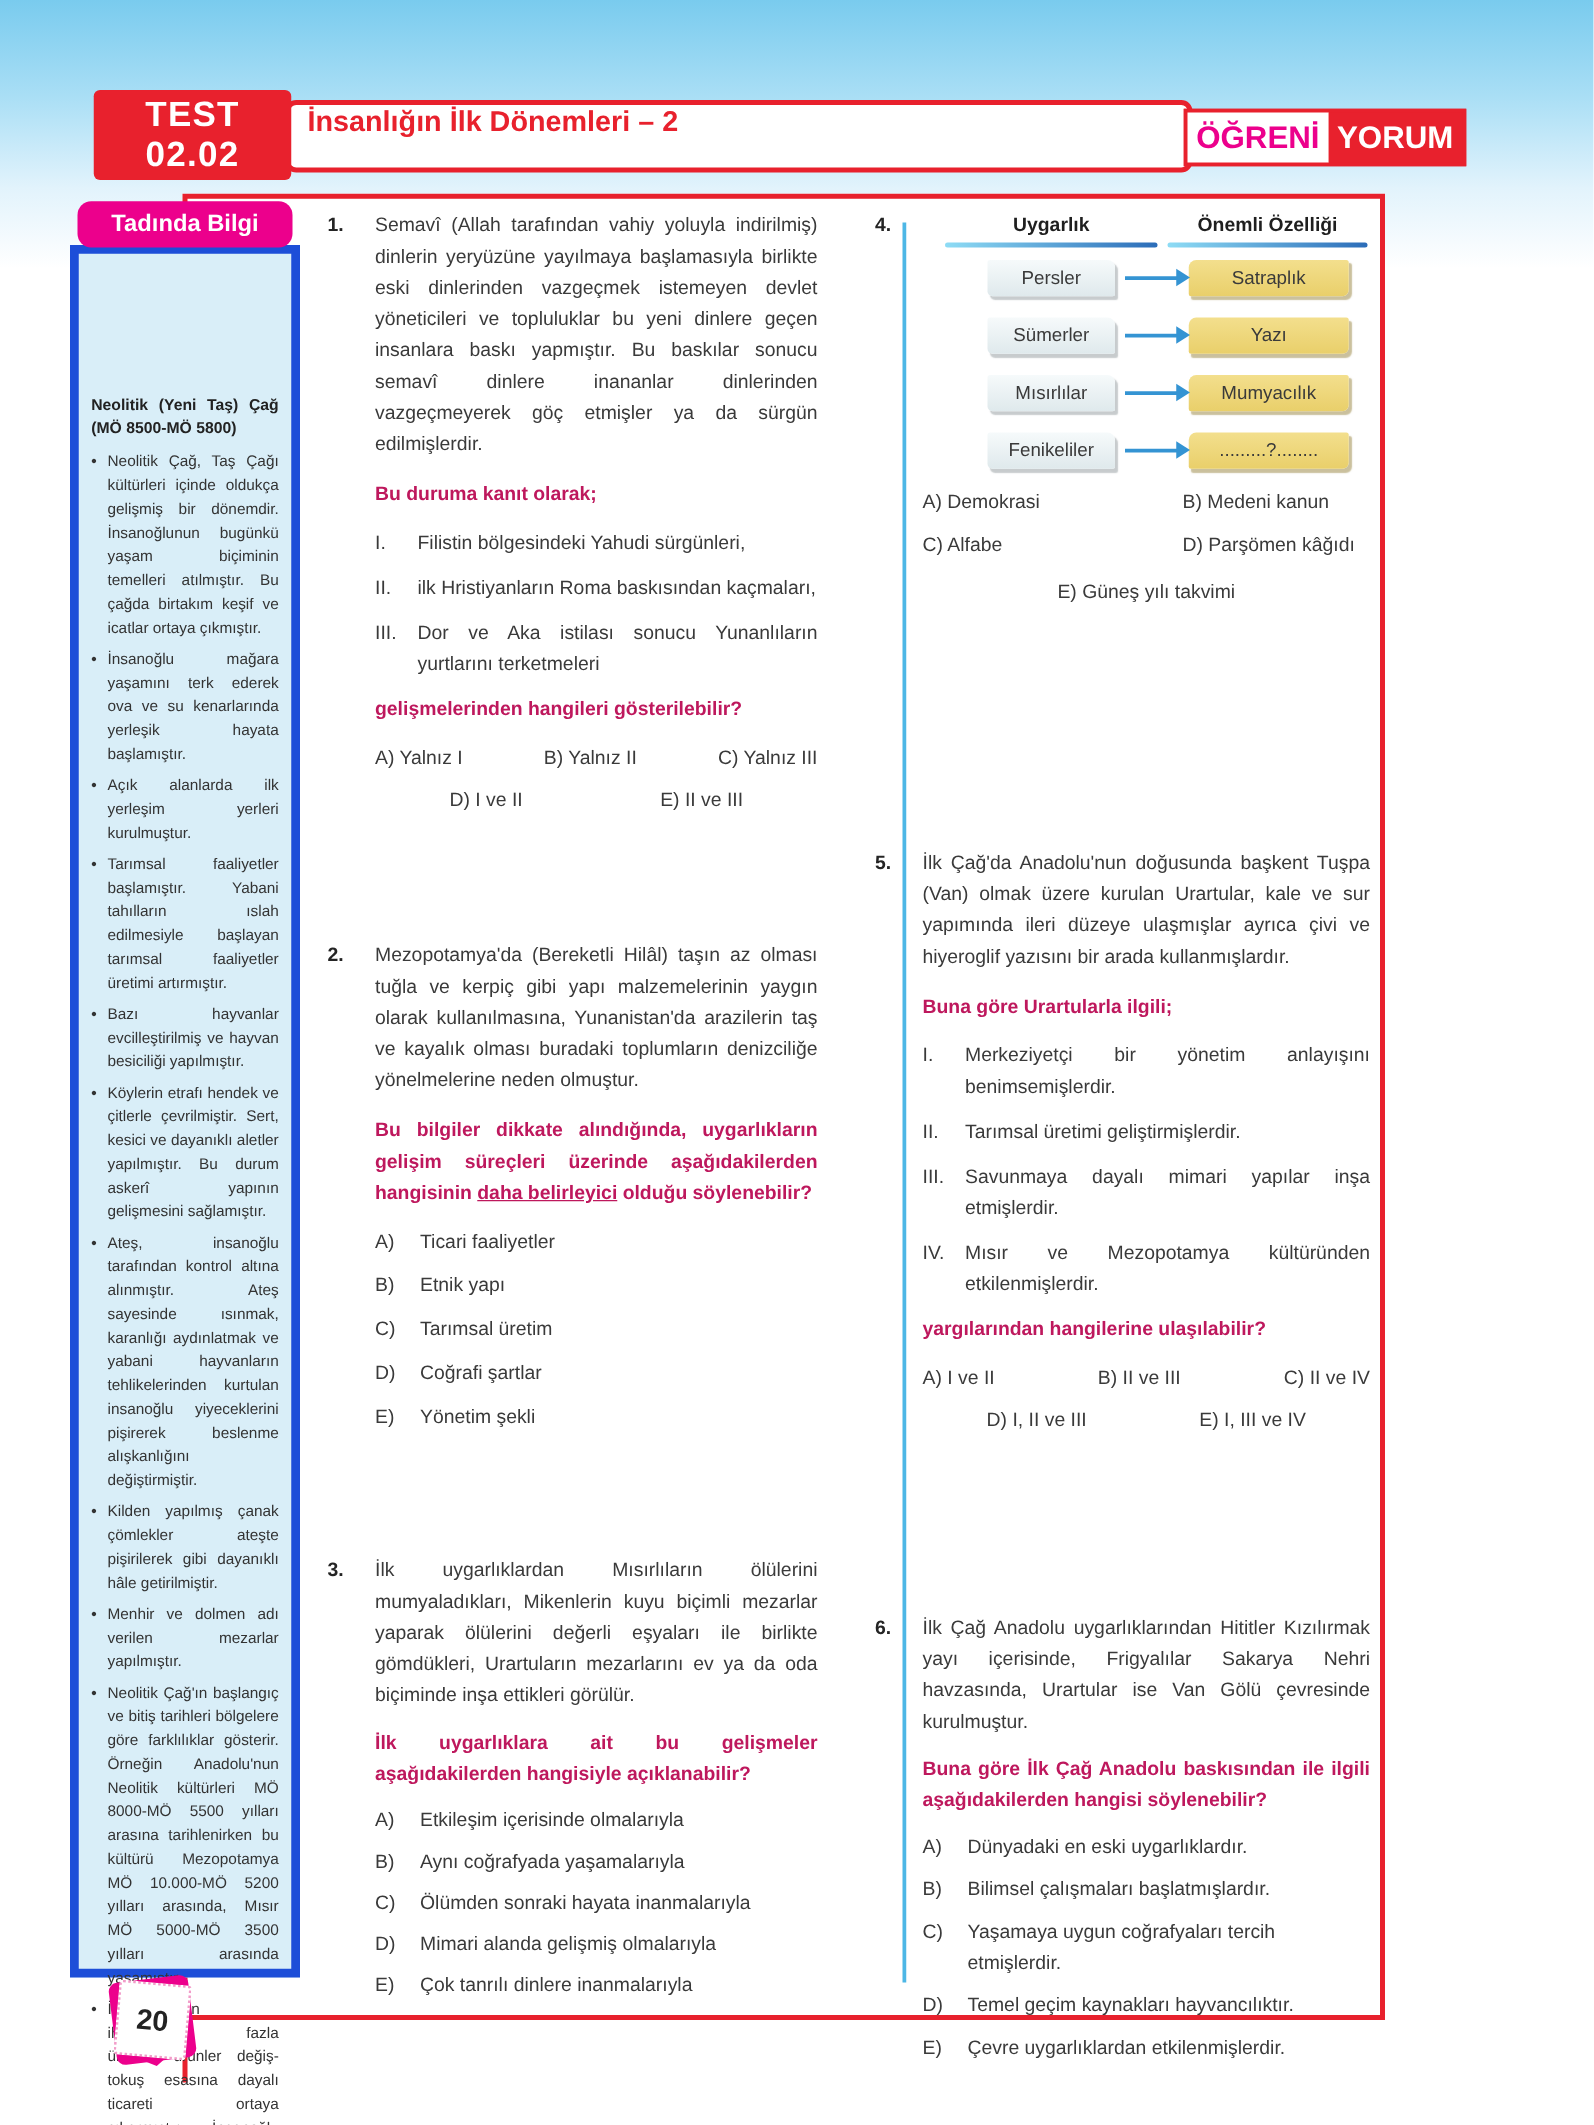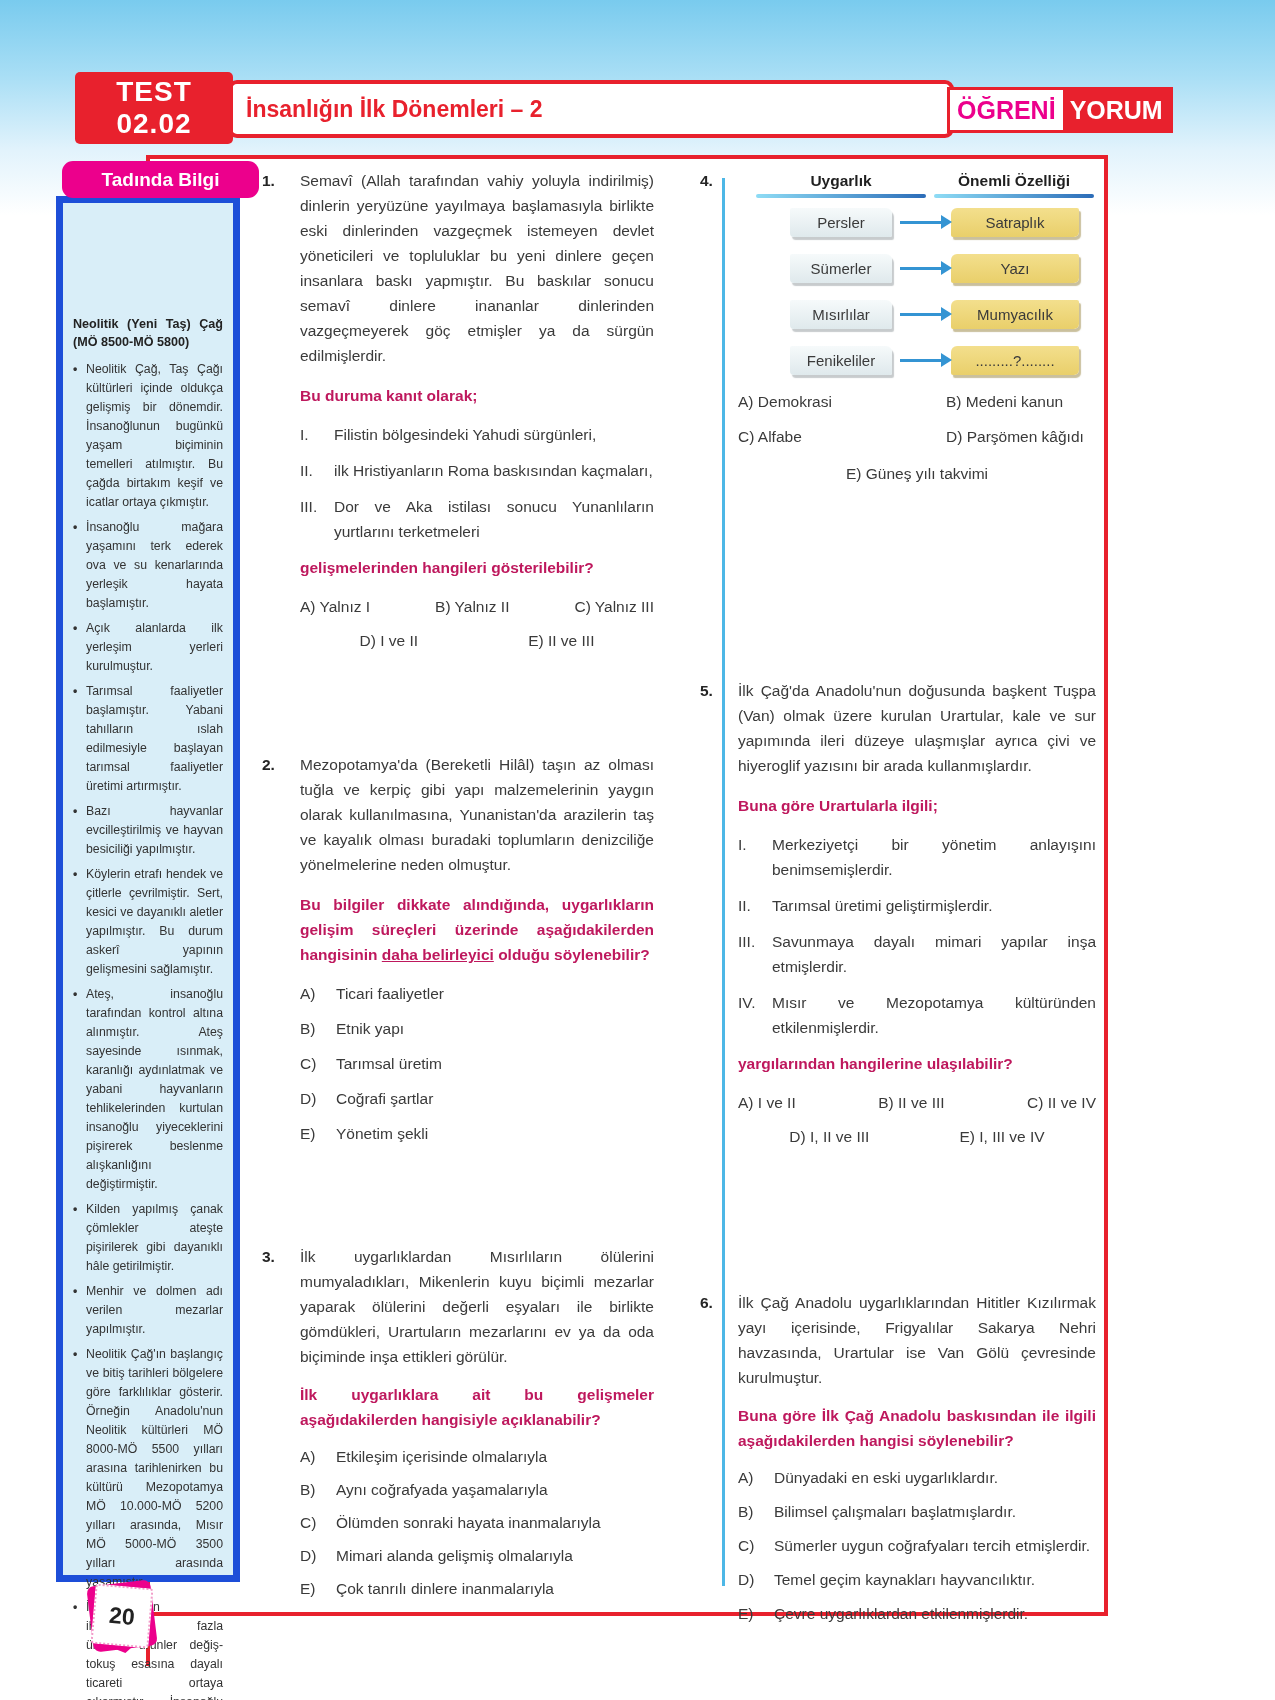--- a/index.html
+++ b/index.html
@@ -5,31 +5,31 @@
   html,body{margin:0;padding:0;background:#fff;}
   .page{position:relative;width:1275px;height:1700px;background:#ffffff;overflow:hidden;
         font-family:"Liberation Sans",sans-serif;color:#3a3a3a;}
   .sky{position:absolute;left:0;top:0;width:1275px;height:215px;
        background:linear-gradient(180deg,#79cbee 0%,#a8def5 35%,#e2f3fc 70%,#ffffff 100%);}
   
   .test-box{position:absolute;left:75px;top:72px;width:158px;height:72px;background:#e8212d;
             border-radius:5px;display:flex;flex-direction:column;align-items:center;justify-content:center;
             color:#fff;font-weight:bold;font-size:28px;line-height:32px;letter-spacing:1px;z-index:3;}
   .title-bar{position:absolute;left:228px;top:80px;width:718px;height:50px;background:#fff;
-             border:4px solid #e8212d;border-radius:9px;display:flex;align-items:center;z-index:2;}
+             border:4px solid #e8212d;border-radius:9px;display:flex;align-items:flex-start;z-index:2;}
   .title-bar .t{color:#e8212d;font-weight:bold;font-size:23px;padding-left:14px;}
   .logo{position:absolute;left:947px;top:87px;height:40px;display:flex;z-index:3;border:3px solid #e8212d;background:#e8212d;}
   .logo .l1{background:#ffffff;color:#ec008c;font-weight:bold;font-size:25px;display:flex;align-items:center;padding:0 7px;}
   .logo .l2{background:#e8212d;color:#ffffff;font-weight:bold;font-size:25px;display:flex;align-items:center;padding:0 7px;}
   
   .main-box{position:absolute;left:146px;top:155px;width:954px;height:1453px;border:4px solid #e8212d;background:#fff;}
   .border-ext{position:absolute;left:146px;top:1608px;width:4px;height:58px;background:#e8212d;}
   .divider{position:absolute;left:722px;top:178px;width:3px;height:1408px;background:#4db7e6;}
   
-  .sb-badge{position:absolute;left:62px;top:161px;width:197px;height:37px;background:#ec008c;border-radius:11px;
+  .sb-badge{position:absolute;left:62px;top:161px;width:172px;height:37px;background:#ec008c;border-radius:11px;
             display:flex;align-items:center;justify-content:center;color:#fff;font-weight:bold;font-size:19px;z-index:6;}
   .sb-box{position:absolute;left:56px;top:196px;width:184px;height:1386px;background:#d9eef8;
           border:7px solid #1d4ed8;z-index:5;box-sizing:border-box;}
   .sb-inner{padding:112px 10px 8px 10px;}
   .sb-head{font-weight:bold;font-size:12.6px;line-height:18px;color:#222;text-align:justify;margin:0 0 9px 0;}
   .sb-item{display:flex;font-size:12.3px;line-height:19px;margin-bottom:6px;color:#333;}
   .sb-dot{flex:0 0 13px;}
   .sb-dot::before{content:"•";font-weight:bold;}
   .sb-txt{flex:1;text-align:justify;}
   
@@ -270,21 +270,21 @@
       <div class="opt" style="margin-bottom:9px;">
           <span class="ol">A)</span>
           <span class="ot">Dünyadaki en eski uygarlıklardır.</span>
         </div>
       <div class="opt" style="margin-bottom:9px;">
           <span class="ol">B)</span>
           <span class="ot">Bilimsel çalışmaları başlatmışlardır.</span>
         </div>
       <div class="opt" style="margin-bottom:9px;">
           <span class="ol">C)</span>
-          <span class="ot">Sümerler uygun coğrafyaları tercih etmişlerdir.</span>
+          <span class="ot">Yaşamaya uygun coğrafyaları tercih etmişlerdir.</span>
         </div>
       <div class="opt" style="margin-bottom:9px;">
           <span class="ol">D)</span>
           <span class="ot">Temel geçim kaynakları hayvancılıktır.</span>
         </div>
       <div class="opt" style="margin-bottom:0;">
           <span class="ol">E)</span>
           <span class="ot">Çevre uygarlıklardan etkilenmişlerdir.</span>
         </div>
     </div>

